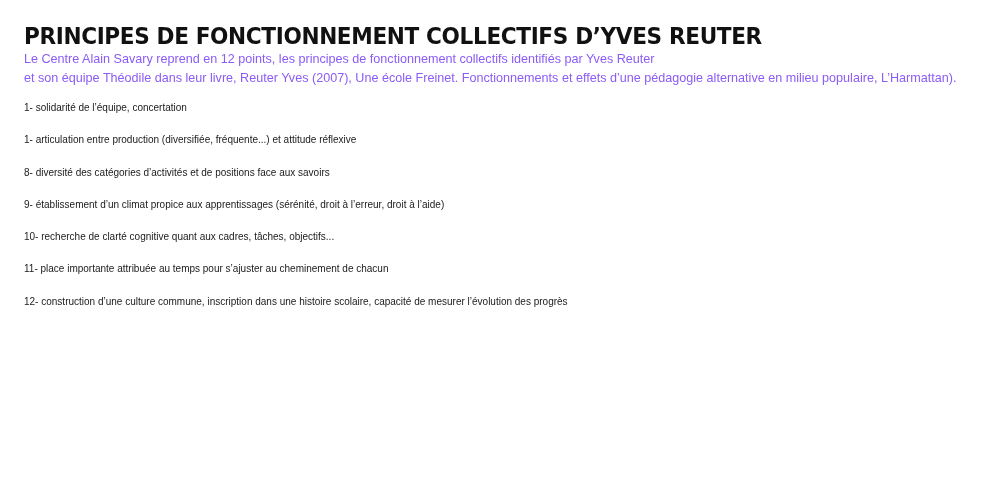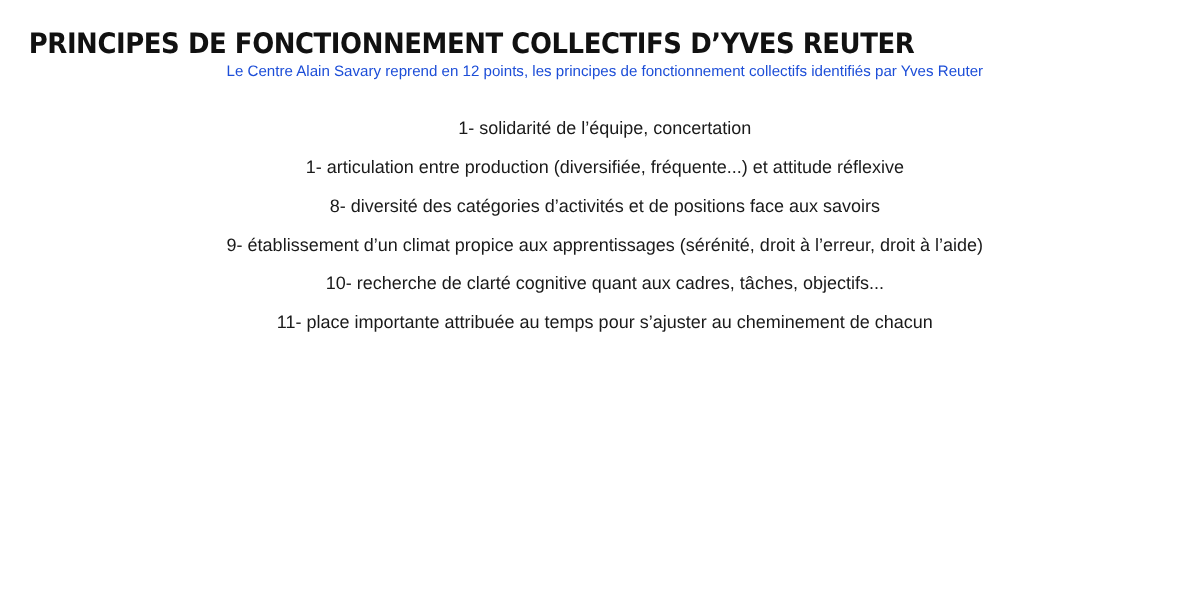--- a/index.html
+++ b/index.html
@@ -13,21 +13,20 @@
     font-family: "Liberation Sans", sans-serif;
     color: #1a1a1a;
     overflow: hidden;
   }
   .page {
     position: relative;
     width: 994px;
     height: 504px;
     padding: 0;
     box-sizing: border-box;
-    text-align: center;
   }
   .title {
     position: absolute;
     left: 24px;
     top: 6px;
     font-family: "DejaVu Sans", sans-serif;
     font-weight: 700;
     font-size: 23.5px;
     letter-spacing: -0.4px;
     color: #111111;
@@ -35,52 +34,54 @@
     transform-origin: left top;
     white-space: nowrap;
   }
   .intro {
     position: absolute;
     left: 24px;
     top: 50px;
     width: 960px;
     font-size: 12.6px;
     line-height: 19px;
-    color: #1d4ed8;
+    color: #8b5cf6;
   }
   .intro-line {
     white-space: nowrap;
   }
   .points {
     position: absolute;
     left: 24px;
     top: 100px;
     width: 960px;
   }
   .point {
-    font-size: 15px;
+    font-size: 10px;
     line-height: 16px;
     color: #1a1a1a;
     height: 32.3px;
     white-space: nowrap;
   }
 </style>
 </head>
 <body>
 
 <div class="page">
 
   <h1 class="title">PRINCIPES DE FONCTIONNEMENT COLLECTIFS D’YVES REUTER</h1>
 
   <div class="intro">
     <div class="intro-line">Le Centre Alain Savary reprend en 12 points, les principes de fonctionnement collectifs identifiés par Yves Reuter</div>
+    <div class="intro-line">et son équipe  Théodile  dans leur livre, Reuter Yves (2007), Une école Freinet. Fonctionnements et effets d’une pédagogie alternative en milieu populaire, L’Harmattan).</div>
   </div>
 
   <div class="points">
     <div class="point">1- solidarité de l’équipe, concertation</div>
     <div class="point">1- articulation entre production (diversifiée, fréquente...) et attitude réflexive</div>
     <div class="point">8- diversité des catégories d’activités et de positions face aux savoirs</div>
     <div class="point">9- établissement d’un climat propice aux apprentissages (sérénité, droit à l’erreur, droit à l’aide)</div>
     <div class="point">10- recherche de clarté cognitive quant aux cadres, tâches, objectifs...</div>
     <div class="point">11- place importante attribuée au temps pour s’ajuster au cheminement de chacun</div>
+    <div class="point">12-  construction d’une culture commune, inscription dans une histoire scolaire, capacité de mesurer l’évolution des progrès</div>
   </div>
 
 </div>
 
 </body></html>

